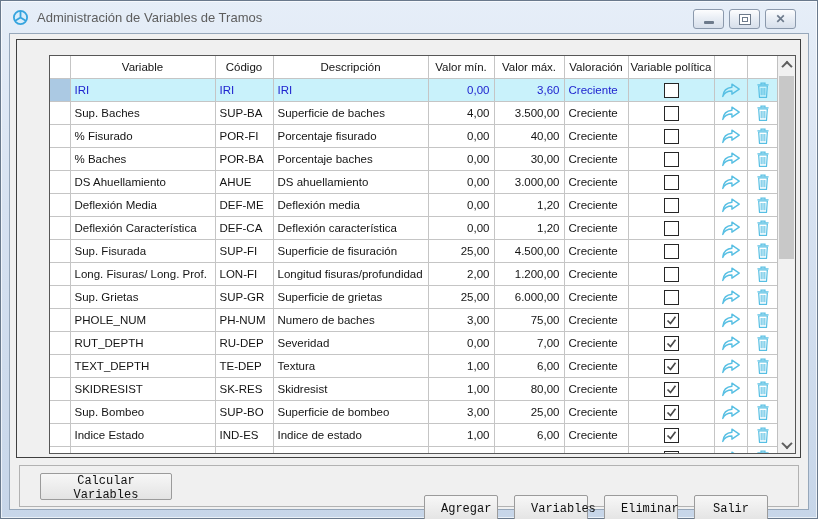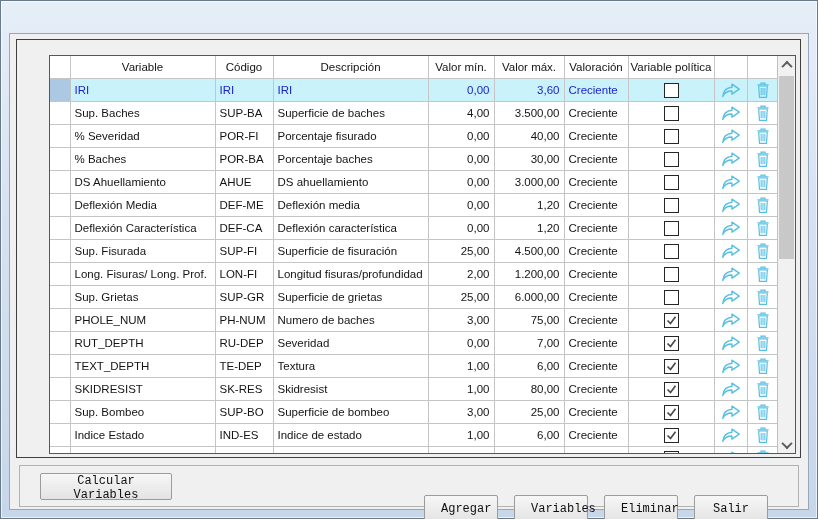--- a/index.html
+++ b/index.html
@@ -60,20 +60,38 @@
   .btn-calc{margin-left:20px;width:132px;}
   .spacer{flex:1;}
   .btn-group{display:flex;gap:16px;margin-right:30px;}
   .btn-group .btn{width:74px;margin-top:45px;}
 </style>
 </head>
 <body>
 
 <div class="window">
 
+  <div class="titlebar">
+    <svg class="app-icon" viewBox="0 0 17 17">
+      <circle cx="8.5" cy="8.5" r="6.6" fill="#d9edfa" stroke="#36a4de" stroke-width="1.8"></circle>
+      <path d="M8.5 8.5 L8.5 2 M8.5 8.5 L2.8 12 M8.5 8.5 L14.2 12" stroke="#36a4de" stroke-width="1.8" fill="none"></path>
+    </svg>
+    <span class="title">Administración de Variables de Tramos</span>
+    <div class="win-btns">
+      <div class="win-btn">
+          <div class="glyph-min"></div>
+        </div>
+      <div class="win-btn">
+          <div class="glyph-max"></div>
+        </div>
+      <div class="win-btn">
+          <span class="glyph-close">✕</span>
+        </div>
+    </div>
+  </div>
 
   <div class="client">
 
     <div class="grid-panel">
       <div class="grid">
         <table>
           <colgroup>
             <col style="width:20px">
               <col style="width:145px">
               <col style="width:58px">
@@ -149,21 +167,21 @@
       <svg width="16" height="18" viewBox="0 0 20 22">
         <path d="M7.5 4 L7.5 2.3 L12.5 2.3 L12.5 4" fill="none" stroke="#57bfe3" stroke-width="1.5"></path>
         <path d="M3 4.6 L17 4.6" stroke="#57bfe3" stroke-width="1.5"></path>
         <path d="M4.6 6 L5.6 20.2 L14.4 20.2 L15.4 6 Z" fill="none" stroke="#57bfe3" stroke-width="1.5" stroke-linejoin="round"></path>
         <path d="M7.7 8.6 L7.7 17.6 M10 8.6 L10 17.6 M12.3 8.6 L12.3 17.6" stroke="#57bfe3" stroke-width="1.3"></path>
       </svg>
     </td>
   </tr>
               <tr>
     <td class="rowhdr"></td>
-    <td>% Severidad</td>
+    <td>% Fisurado</td>
     <td>POR-FI</td>
     <td>Porcentaje fisurado</td>
     <td class="num">0,00</td>
     <td class="num">40,00</td>
     <td>Creciente</td>
     <td class="center">
       <span class="checkbox">
         
       </span>
     </td>

